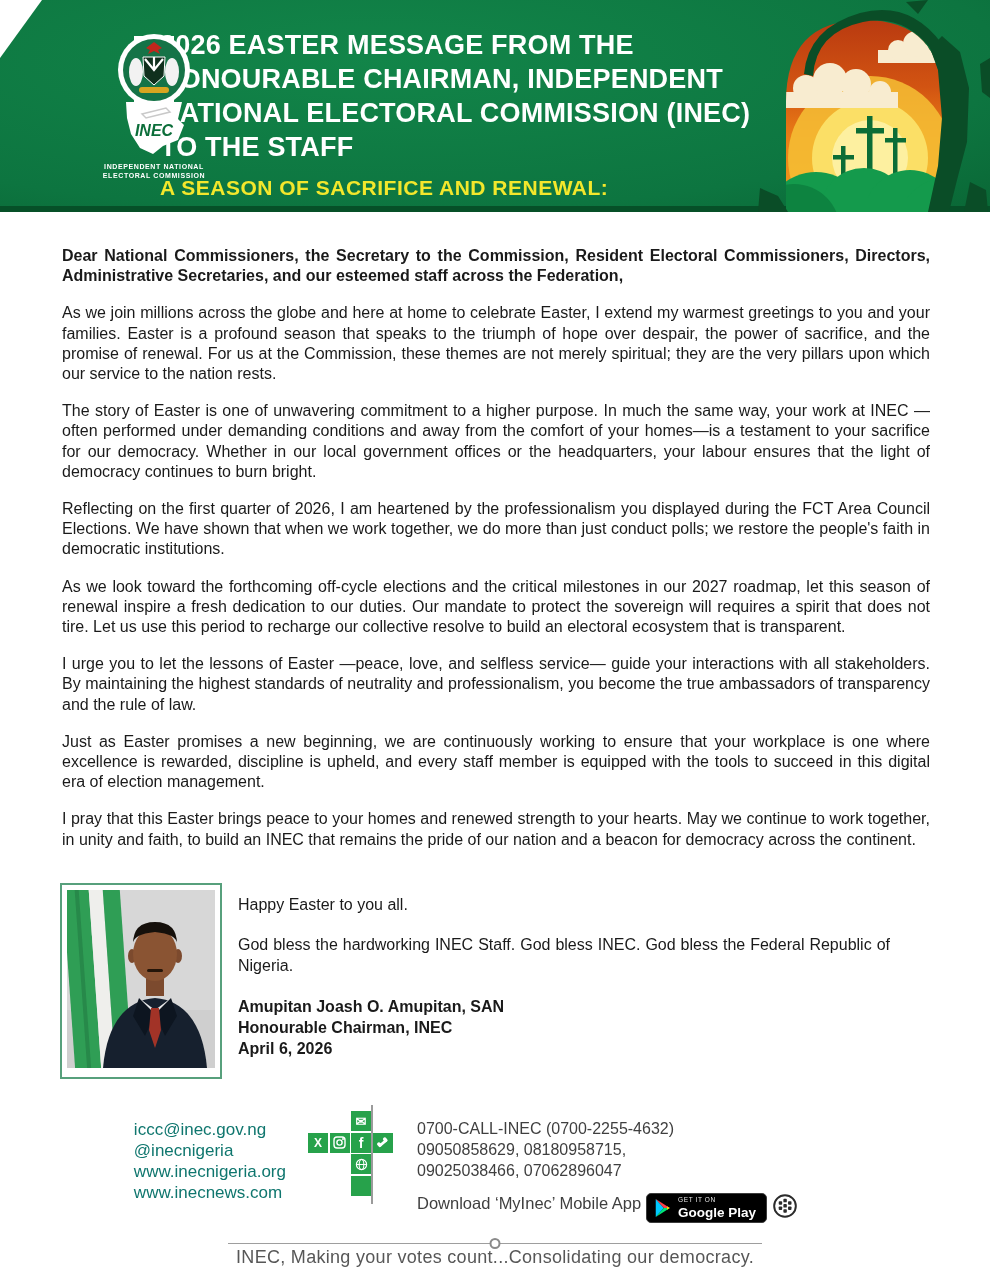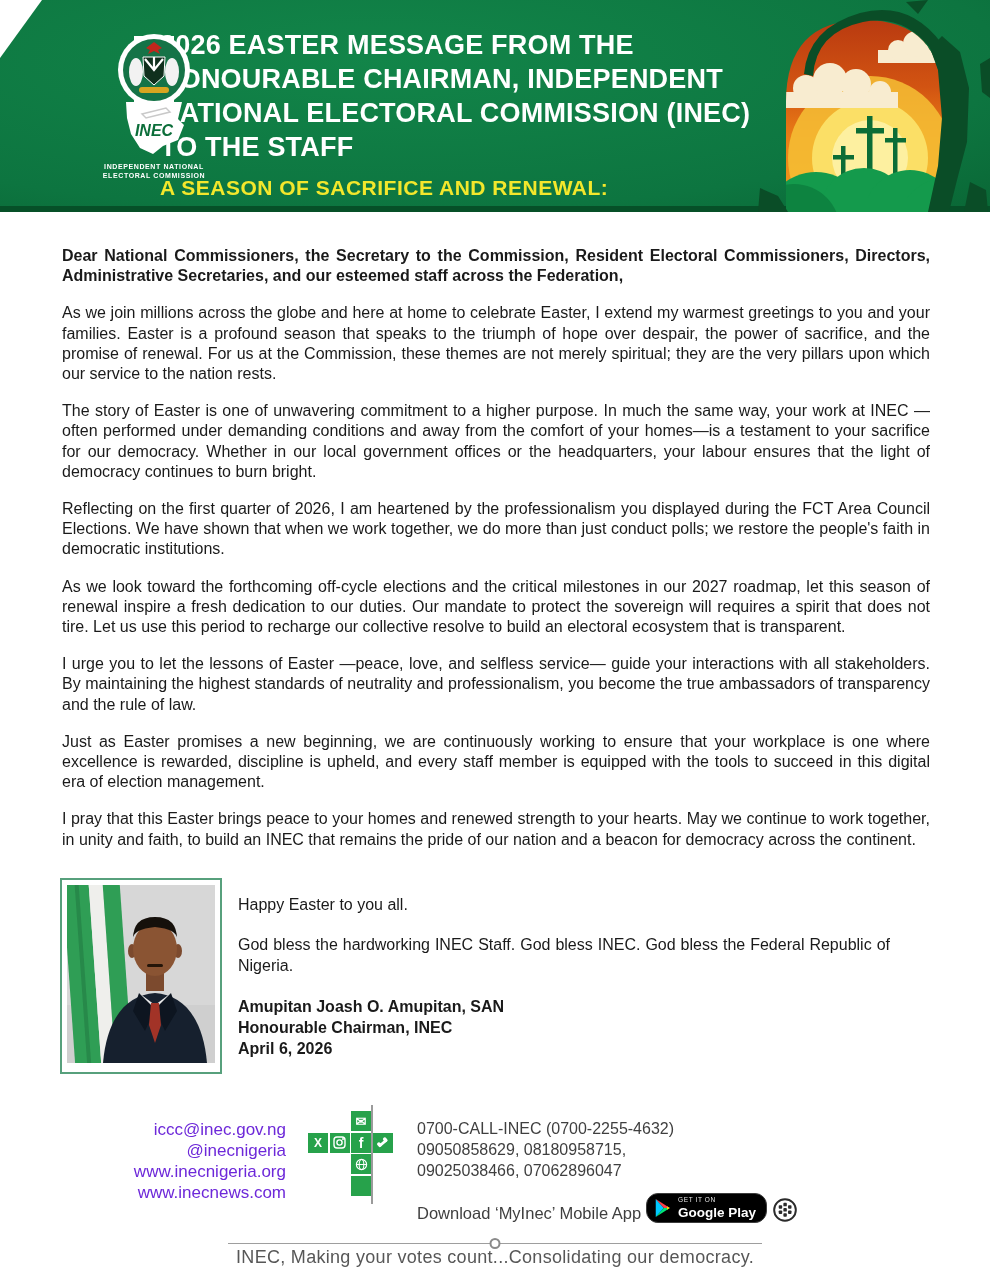--- a/index.html
+++ b/index.html
@@ -19,49 +19,49 @@
   .title span{display:block;}
   .subtitle{margin-top:12px;color:#f3e72c;font-weight:800;font-size:21px;letter-spacing:.5px;}
   .easter-art{position:absolute;right:0;top:0;z-index:1;}
 
   
   .letter{padding:20px 60px 0 62px;font-size:16px;line-height:20.2px;text-align:justify;}
   .letter p{margin:14px 0 17px;}
   .bold{font-weight:bold;}
 
   
-  .closing{display:flex;padding:6px 60px 0 60px;align-items:center;}
+  .closing{display:flex;padding:6px 60px 0 60px;align-items:flex-end;}
   .photo-frame{flex:none;border:2px solid #57a07c;background:#fff;padding:5px;}
   .closing-text{margin-left:16px;width:652px;font-size:16px;line-height:20.5px;text-align:justify;padding-top:22px;}
   .closing-text p{margin:0 0 20px;}
   .sig span{display:block;font-weight:800;line-height:21px;}
 
   
   .ftr{position:absolute;left:0;right:0;bottom:12px;}
   .contact-row{display:flex;justify-content:center;align-items:flex-start;gap:22px;margin-left:-58px;}
-  .links{text-align:right;color:#6d28d9;font-size:17px;line-height:21px;padding-top:8px;}
+  .links{color:#0f766e;font-size:17px;line-height:21px;padding-top:8px;}
   .links div{cursor:pointer;}
   .cross-widget{position:relative;width:87px;height:87px;}
   .cross-grid{position:relative;display:grid;grid-template-columns:repeat(4,20px);grid-auto-rows:20px;gap:1.5px;z-index:1;}
   .cell{background:#27a24b;color:#fff;display:flex;align-items:center;justify-content:center;
         font-size:12px;font-weight:800;}
   .c-mail{grid-column:3;grid-row:1;font-size:13px;}
   .c-x{grid-column:1;grid-row:2;}
   .c-ig{grid-column:2;grid-row:2;}
   .c-fb{grid-column:3;grid-row:2;font-size:14px;}
   .c-ph{grid-column:4;grid-row:2;}
   .c-gl{grid-column:3;grid-row:3;}
   .c-em{grid-column:3;grid-row:4;}
   .v-line{position:absolute;left:63px;top:-6px;width:1.5px;height:99px;background:#9b9b9b;z-index:0;}
   .contacts{color:#3f3f3f;font-size:16px;line-height:20px;padding-top:8px;}
   .phones div{margin-bottom:1px;}
-  .download-row{display:flex;align-items:flex-end;gap:5px;margin-top:12px;}
+  .download-row{display:flex;align-items:flex-start;gap:5px;margin-top:12px;}
   .download-text{font-size:16.5px;}
   .play-badge{display:inline-flex;align-items:center;gap:6px;background:#000;border:1px solid #3c3c3c;
-              border-radius:12px;height:30px;padding:2px 10px 2px 7px;box-sizing:border-box;cursor:pointer;}
+              border-radius:5px;height:30px;padding:2px 10px 2px 7px;box-sizing:border-box;cursor:pointer;}
   .badge-text{display:flex;flex-direction:column;line-height:1;}
   .get-it-on{font-size:6.5px;color:#e6e6e6;letter-spacing:.6px;}
   .store{font-size:13.5px;color:#fff;font-weight:bold;margin-top:2px;}
   .bb-icon{cursor:pointer;display:inline-flex;}
   .divider{position:relative;width:534px;margin:20px auto 0;border-top:1.5px solid #9e9e9e;}
   .orn{position:absolute;left:50%;top:-6px;transform:translateX(-50%);width:7px;height:7px;
        border:2px solid #8a8a8a;border-radius:50%;background:#fff;}
   .tagline{margin-top:3px;text-align:center;color:#575757;font-size:18px;letter-spacing:.3px;}
 </style>
 </head>

